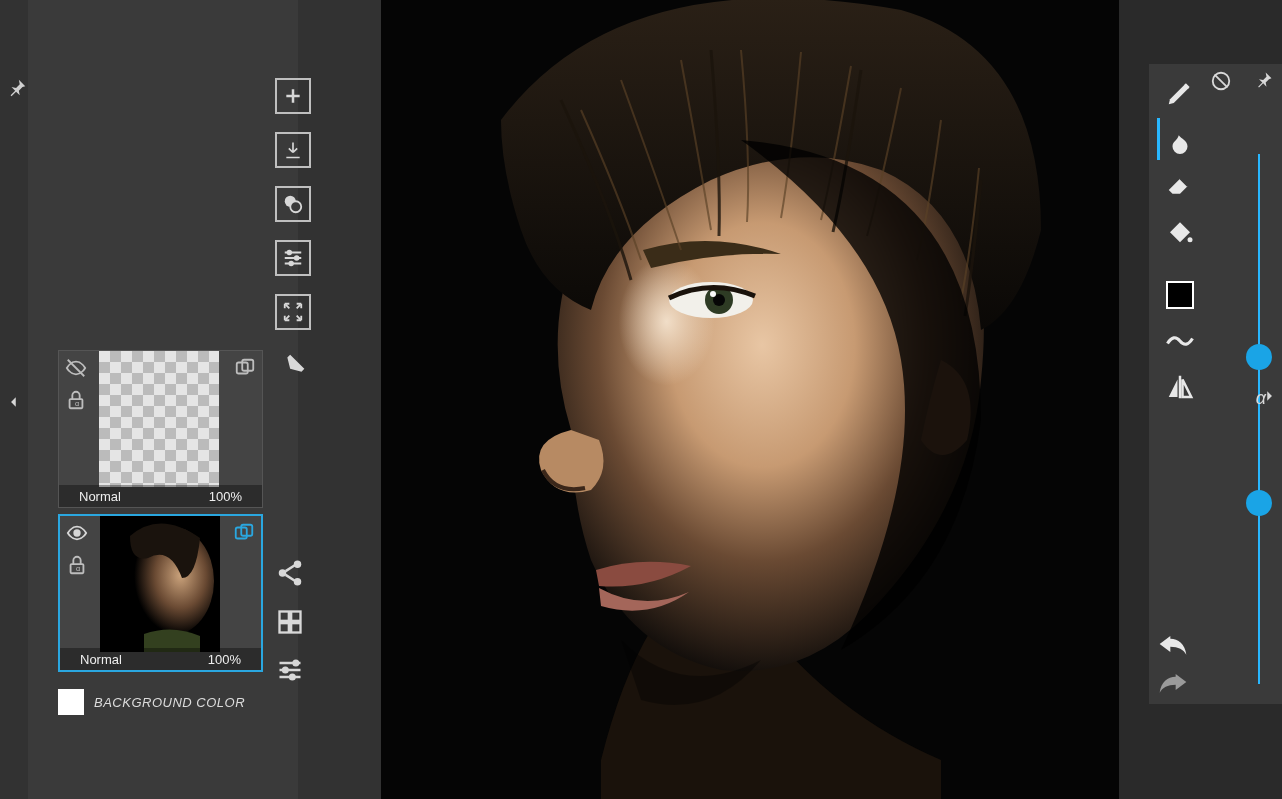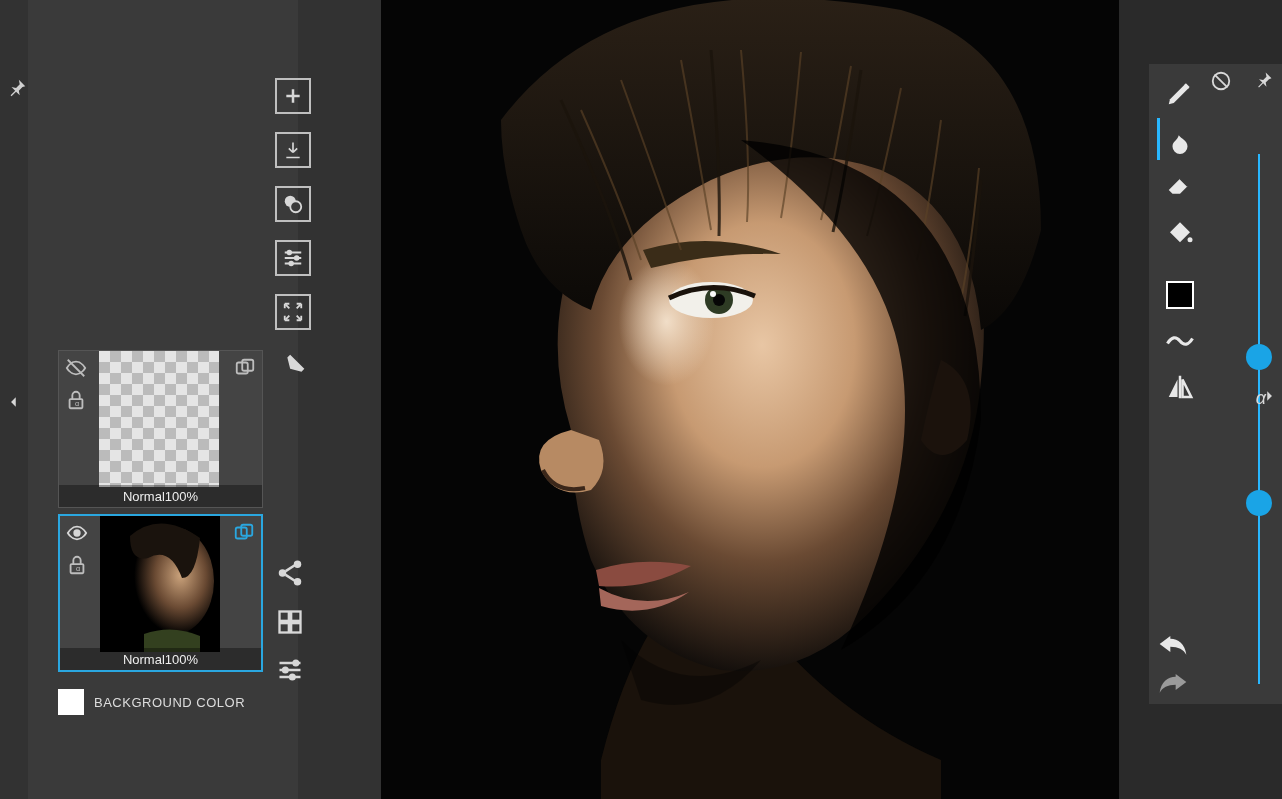--- a/index.html
+++ b/index.html
@@ -17,23 +17,23 @@
   .sq-btn{width:36px;height:36px;border:2px solid #bfbfbf;display:flex;align-items:center;justify-content:center;cursor:pointer;}
   .sq-btn.noborder{border:none;}
 
   
   .layer-stack{position:absolute;left:30px;top:350px;width:205px;display:flex;flex-direction:column;gap:6px;}
   .layer{position:relative;width:205px;height:158px;background:#444;border:1px solid #555;}
   .layer.selected{border:2px solid #2aa7e0;}
   .layer-thumb{position:absolute;left:40px;top:0;width:120px;height:136px;}
   .layer-side-icons{position:absolute;left:6px;top:6px;display:flex;flex-direction:column;gap:10px;}
   .layer-clip{position:absolute;right:6px;top:6px;}
-  .layer-footer{position:absolute;left:0;bottom:0;width:100%;height:22px;background:rgba(0,0,0,.35);display:flex;align-items:center;justify-content:center;padding:0 0;color:#eee;font-size:13px;}
-
-  .bg-row{position:absolute;left:30px;top:688px;width:205px;height:28px;display:flex;align-items:center;gap:10px;color:#dcdcdc;font-size:13px;letter-spacing:.5px;}
+  .layer-footer{position:absolute;left:0;bottom:0;width:100%;height:22px;background:rgba(0,0,0,.35);display:flex;align-items:center;justify-content:space-between;padding:0 20px;color:#eee;font-size:13px;}
+
+  .bg-row{position:absolute;left:30px;top:688px;width:205px;height:28px;display:flex;align-items:center;gap:10px;color:#dcdcdc;font-size:13px;letter-spacing:.5px;font-style:italic;}
   .bg-swatch{width:26px;height:26px;background:#fff;}
 
   
   .panel-lower-col{position:absolute;left:247px;top:558px;display:flex;flex-direction:column;gap:20px;align-items:center;}
 
   
   .canvas-area{position:absolute;left:381px;top:0;width:738px;height:799px;background:#050505;overflow:hidden;}
 
   
   .tools-panel{position:absolute;right:0;top:64px;width:133px;height:640px;background:#3a3a3a;}

